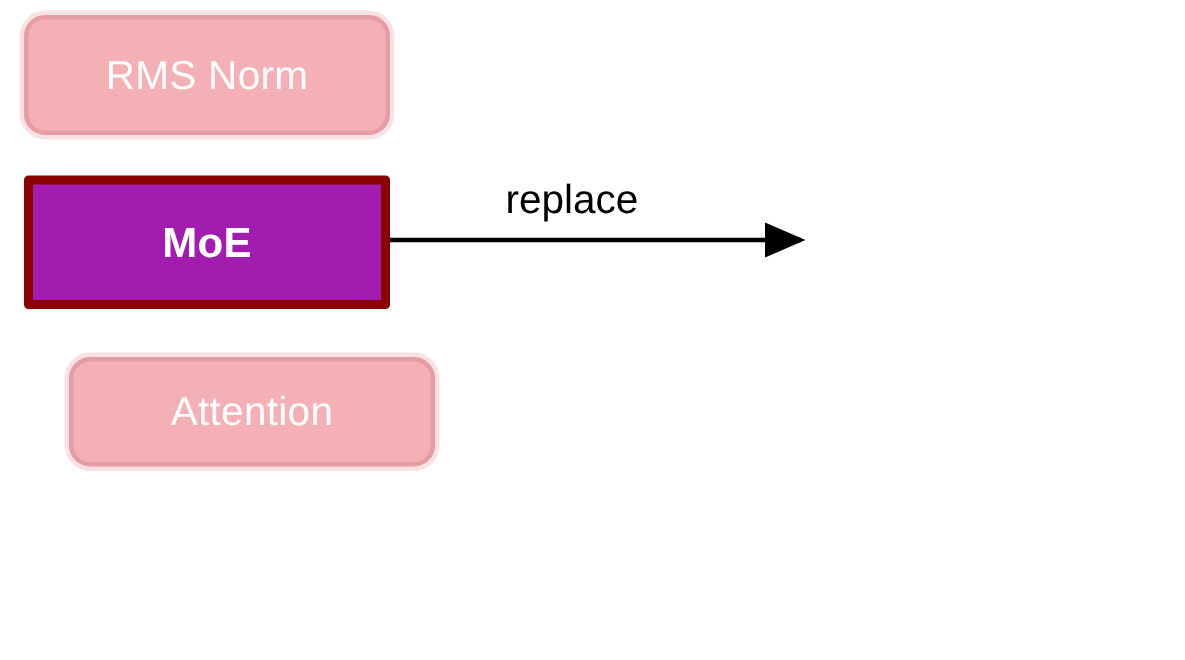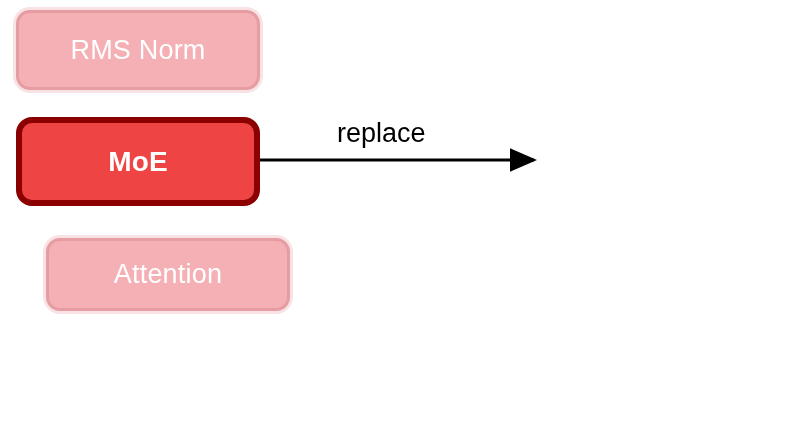--- a/index.html
+++ b/index.html
@@ -41,23 +41,23 @@
     background: #f5b0b5;
     border: 3px solid #e59ca2;
     border-radius: 14px;
     box-shadow: 0 0 0 3px #f8e2e4;
     font-size: 27px;
     font-weight: 400;
   }
 
   
   .node.highlight-red {
-    background: #ef4444;
+    background: #a21caf;
     border: 6px solid #8b0000;
-    border-radius: 16px;
+    border-radius: 3px;
     font-size: 28px;
     font-weight: 700;
   }
 
   
   .node.highlight-blue {
     background: #1373bb;
     border: 6px solid #11306e;
     border-radius: 16px;
     font-size: 27px;

